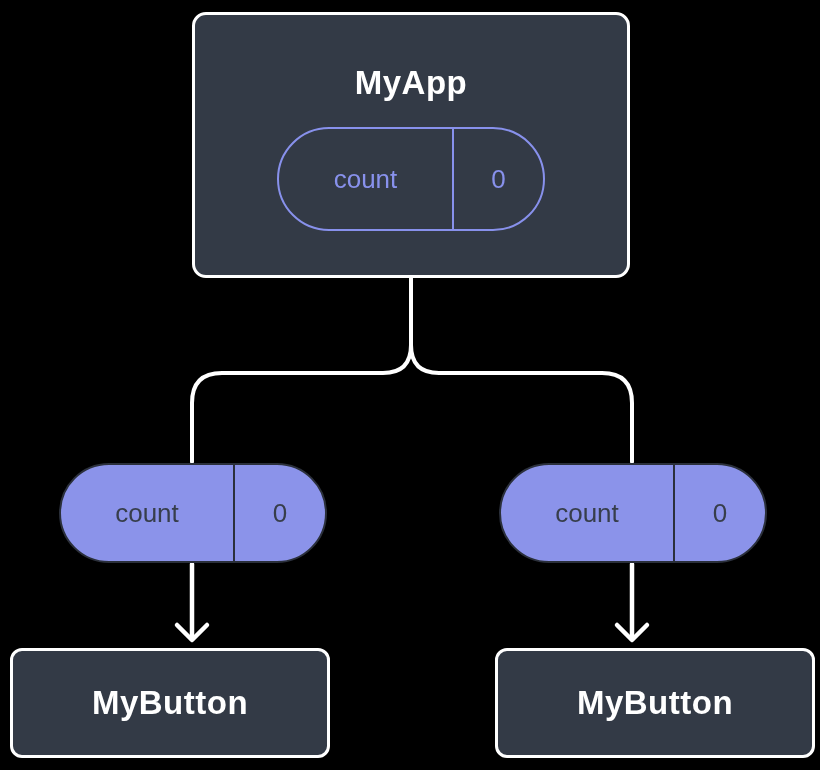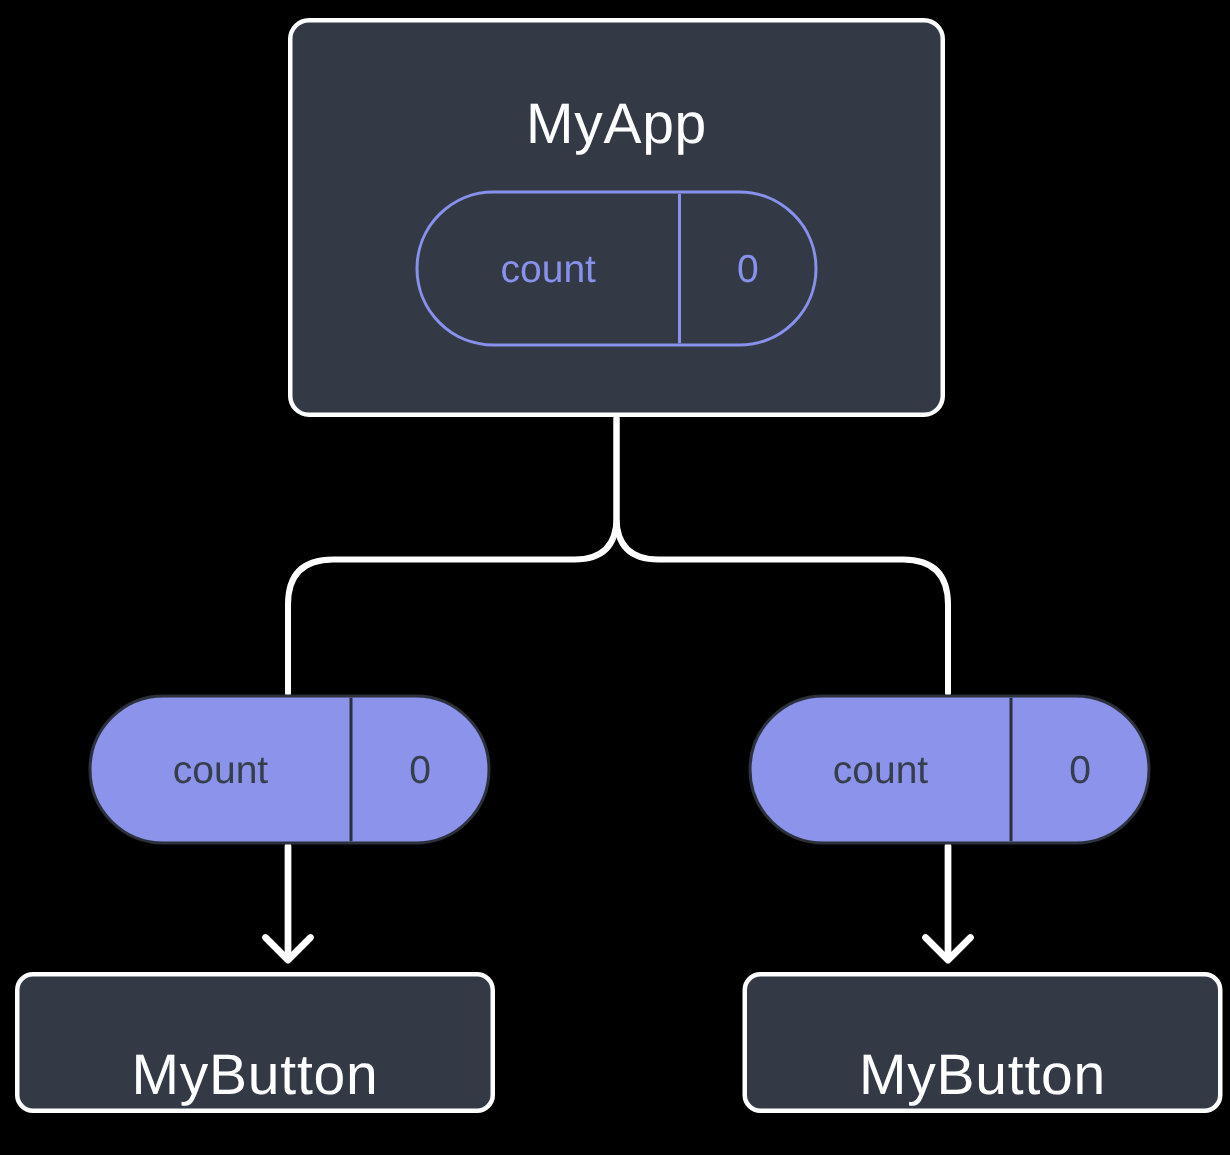--- a/index.html
+++ b/index.html
@@ -26,30 +26,30 @@
     align-items: center;
   }
   .root-box {
     left: 192px; top: 12px;
     width: 438px; height: 266px;
     border-radius: 14px;
     padding-top: 46px;
   }
   .child-box {
     top: 648px;
-    width: 320px; height: 94px;
+    width: 320px; height: 110px;
     border-radius: 12px;
-    justify-content: flex-end;
+    justify-content: center;
   }
   .child-box.left  { left: 10px; }
   .child-box.right { left: 495px; }
   .component-title {
     color: #ffffff;
-    font-size: 38px;
-    font-weight: 400;
+    font-size: 33px;
+    font-weight: 700;
     line-height: 44px;
     letter-spacing: 0.5px;
     white-space: nowrap;
   }
   .pill {
     display: flex;
     align-items: stretch;
     border-radius: 60px;
     overflow: hidden;
     font-size: 26px;

